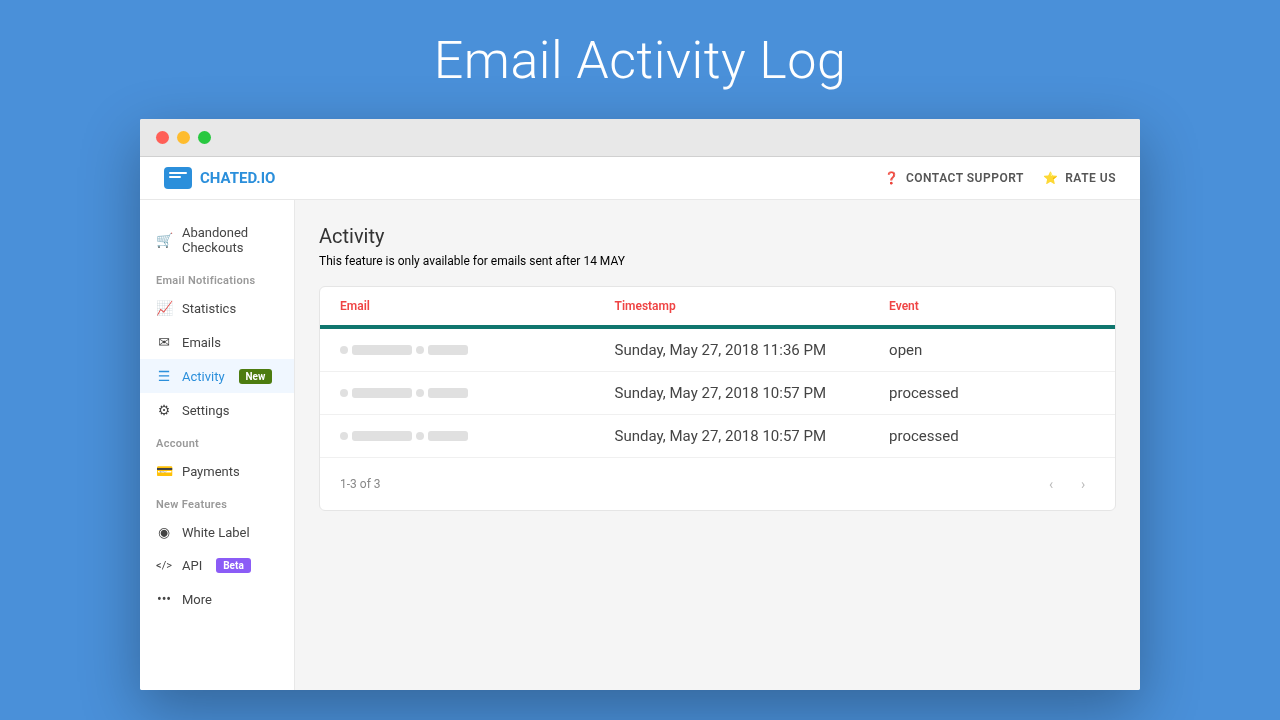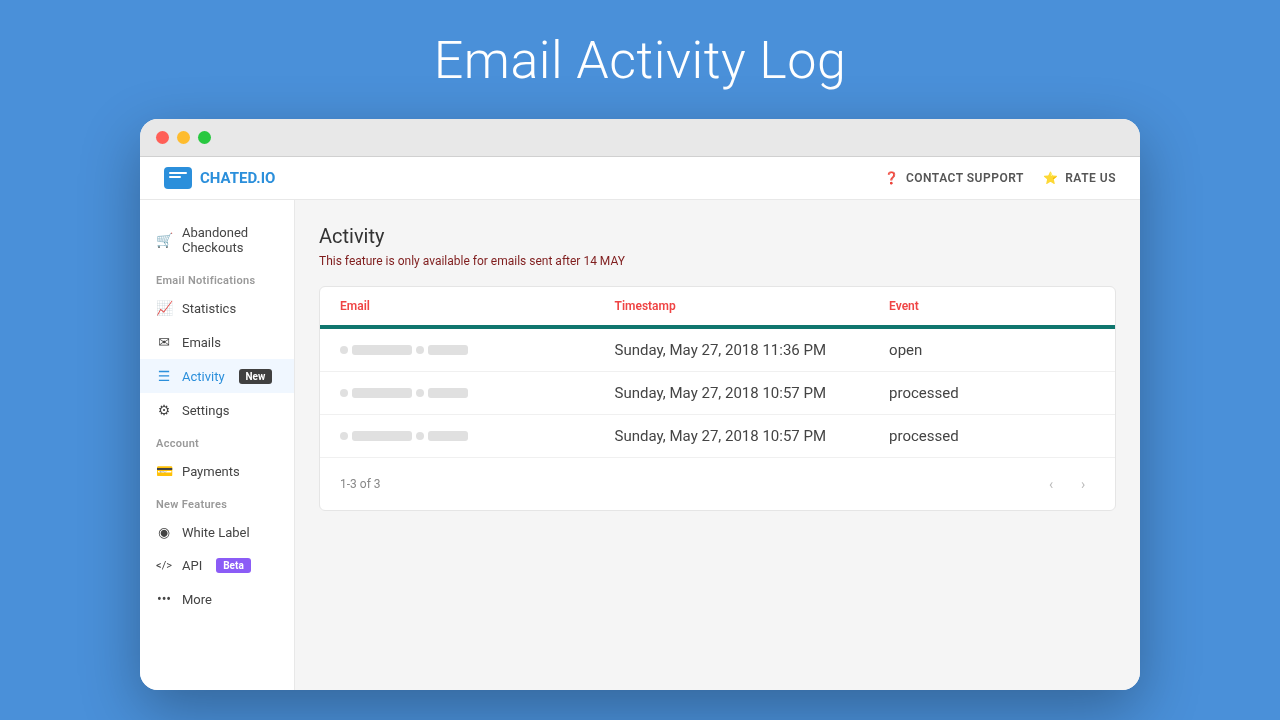--- a/index.html
+++ b/index.html
@@ -18,21 +18,21 @@
     .page-title {
       color: white;
       font-size: 52px;
       font-weight: 300;
       margin-bottom: 28px;
       letter-spacing: 0.5px;
     }
     .window {
       width: 1000px;
       background: #f5f5f5;
-      border-radius: 18px;
+      border-radius: 2px;
       box-shadow: 0 20px 60px rgba(0,0,0,0.3);
       overflow: hidden;
     }
     .window-titlebar {
       background: #e8e8e8;
       padding: 12px 16px;
       display: flex;
       align-items: center;
       gap: 8px;
       border-bottom: 1px solid #d0d0d0;
@@ -138,42 +138,42 @@
       letter-spacing: 0.3px;
     }
     .badge {
       font-size: 10px;
       font-weight: 700;
       padding: 2px 7px;
       border-radius: 3px;
       margin-left: 4px;
     }
     .badge-new {
-      background: #404040;
+      background: #4d7c0f;
       color: white;
     }
     .badge-beta {
       background: #8b5cf6;
       color: white;
     }
     .main-content {
       flex: 1;
       padding: 24px;
       background: #f5f5f5;
       overflow-y: auto;
     }
     .activity-title {
       font-size: 20px;
       color: #333;
       font-weight: 400;
       margin-bottom: 6px;
     }
     .activity-subtitle {
       font-size: 12px;
-      color: #7f1d1d;
+      color: #000000;
       margin-bottom: 18px;
     }
     .activity-table {
       background: white;
       border-radius: 6px;
       border: 1px solid #e5e5e5;
       overflow: hidden;
     }
     .table-header {
       display: grid;

